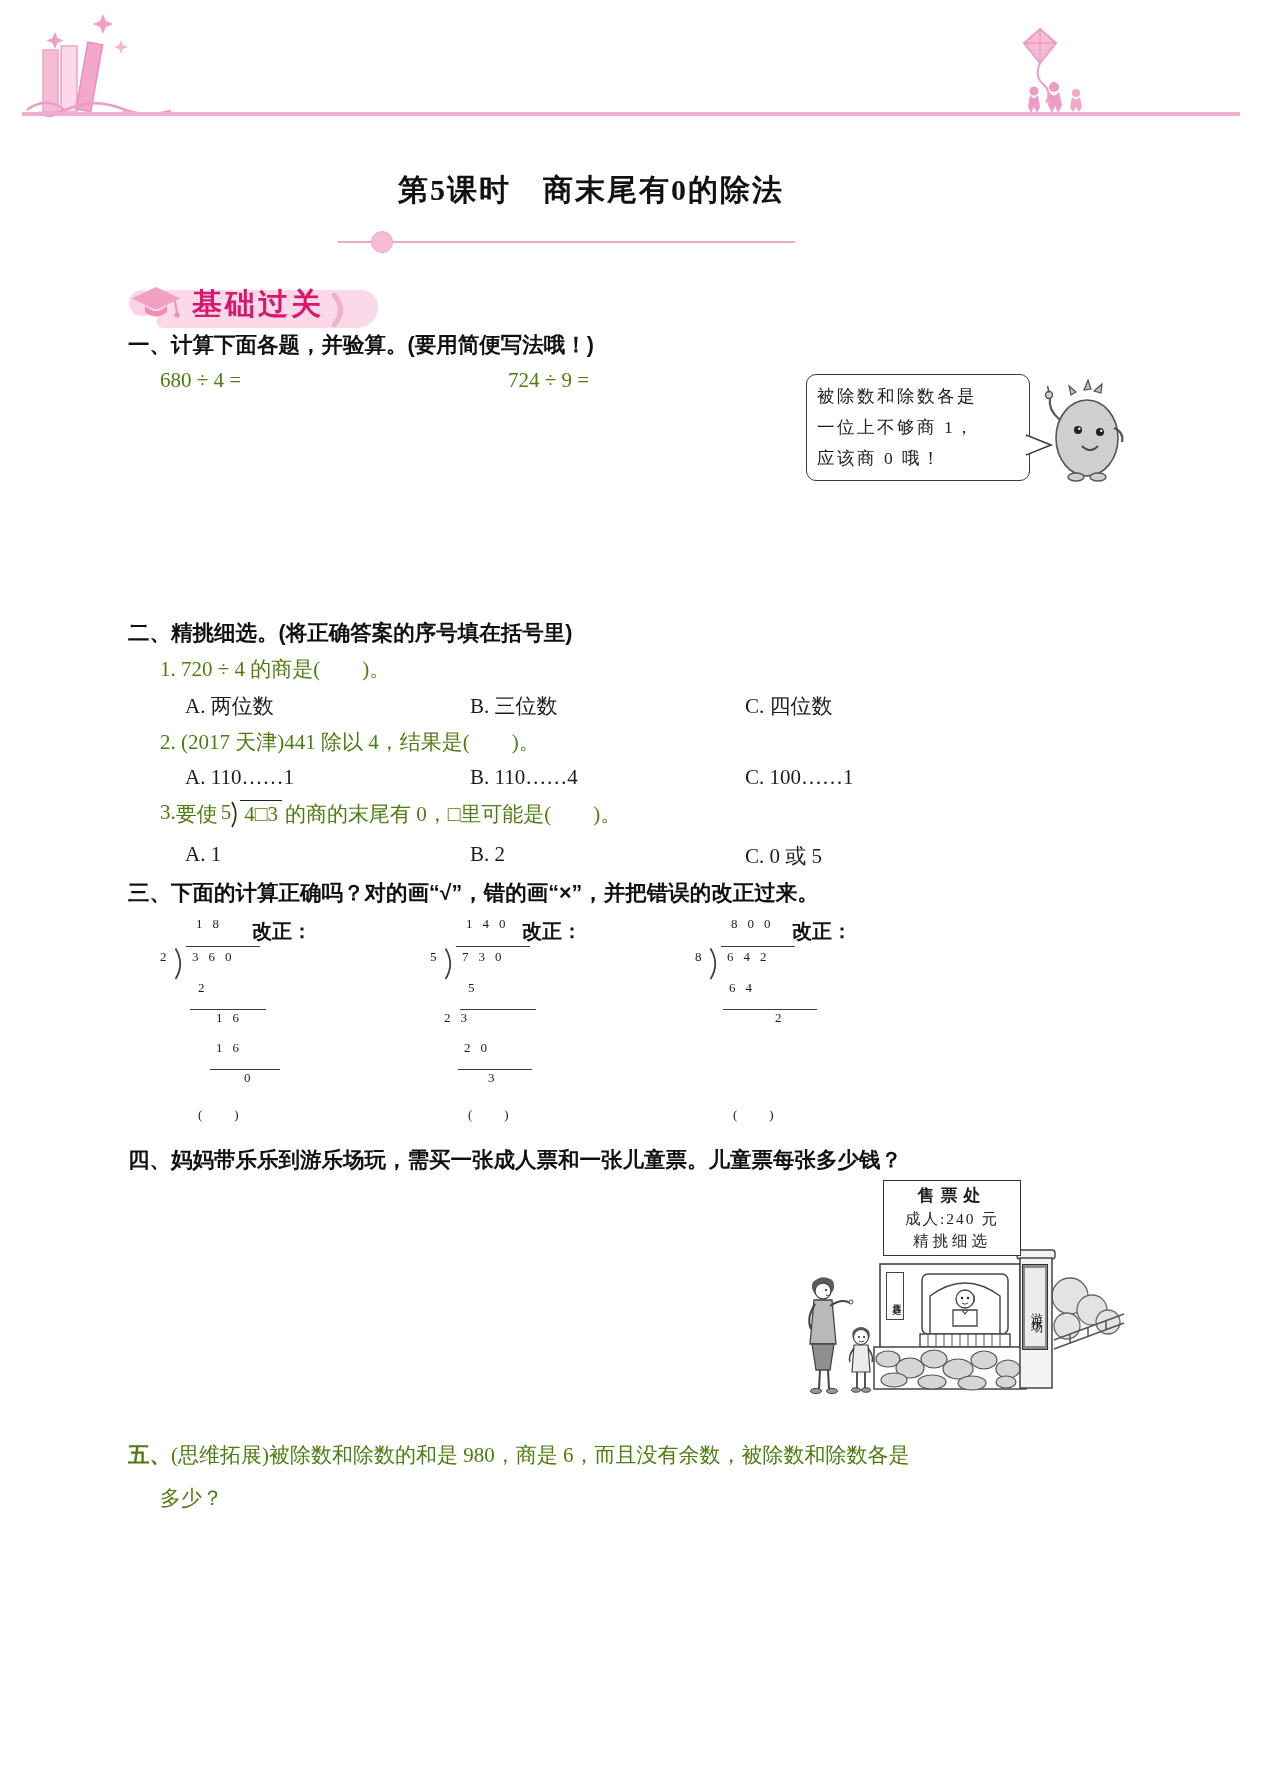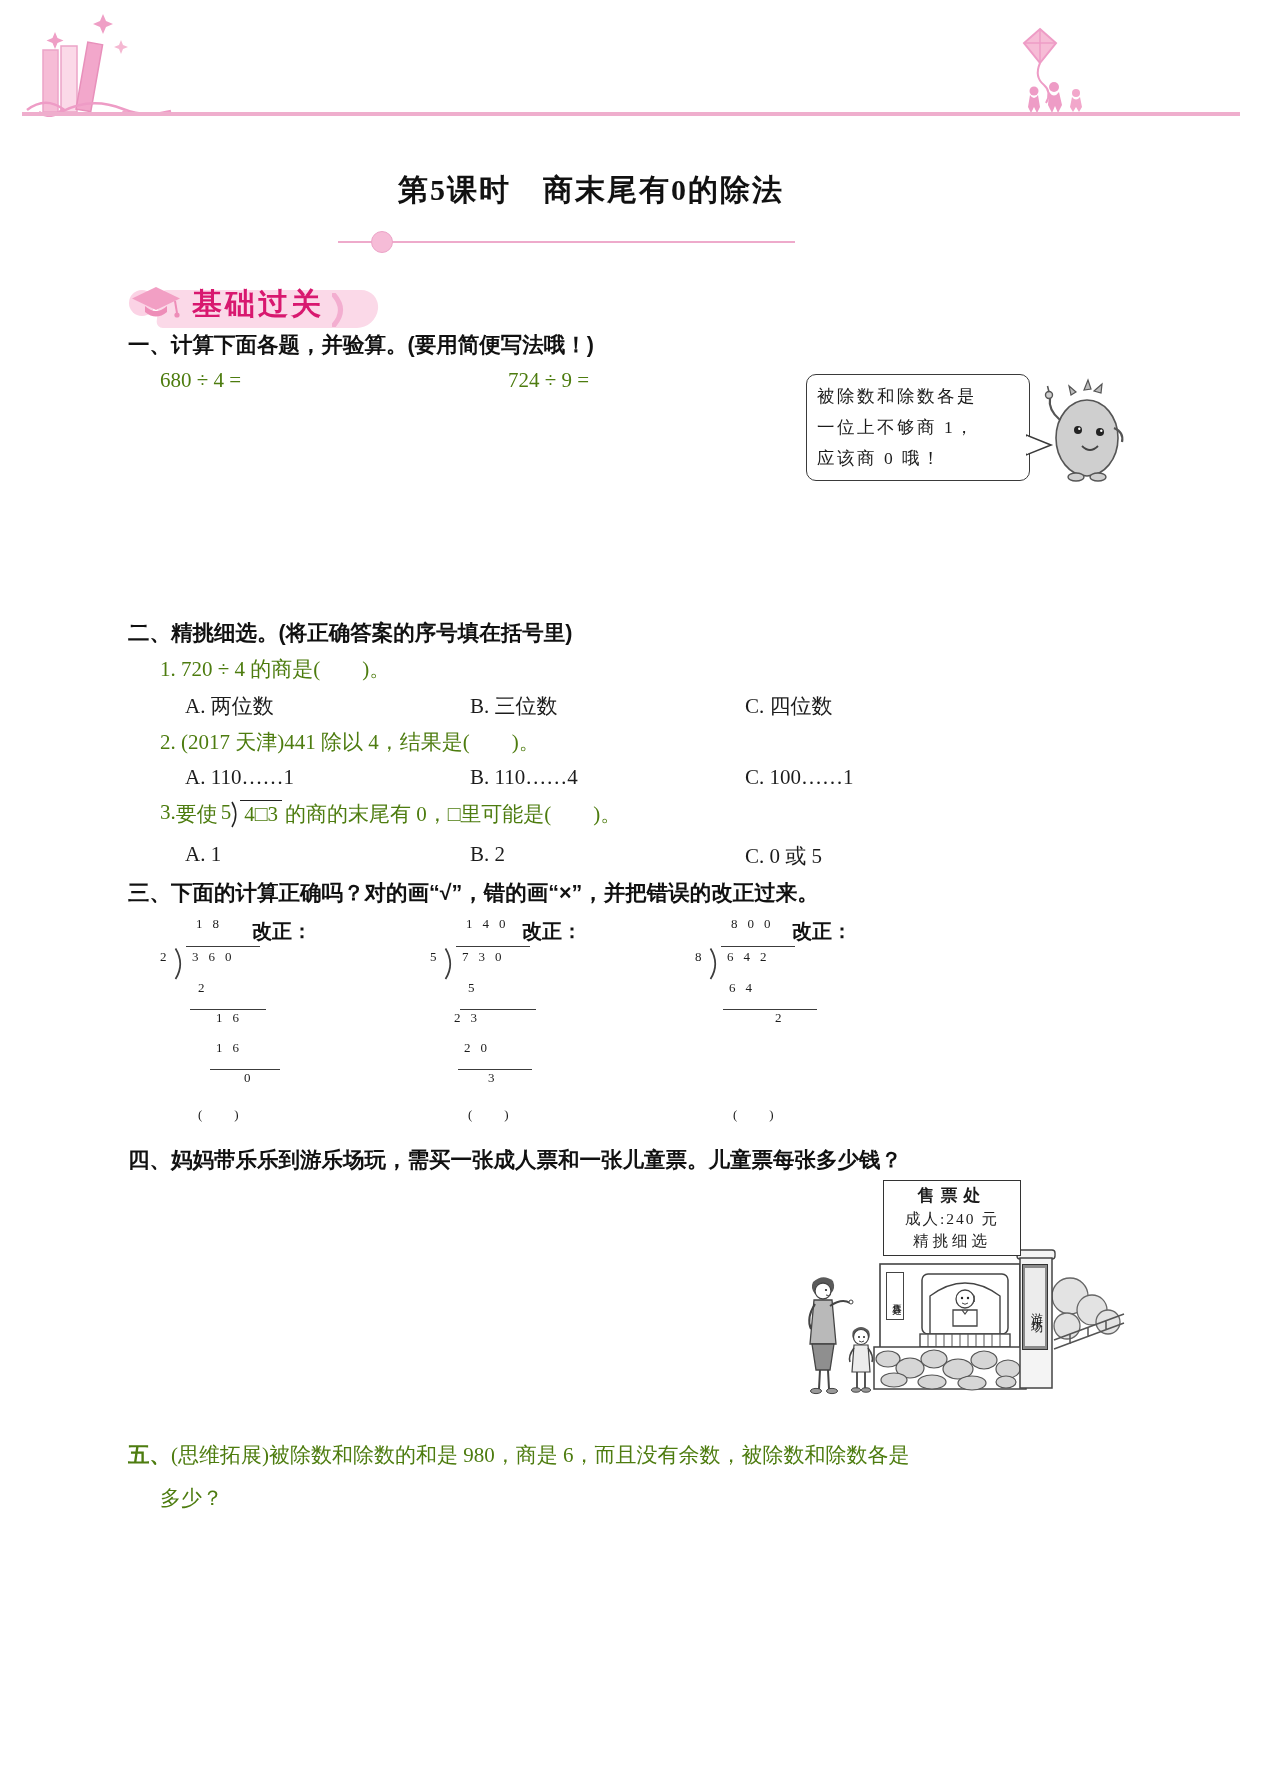--- a/index.html
+++ b/index.html
@@ -232,21 +232,21 @@
   <div class="ld" style="left:430px; top:916px">
     <div class="ld-q">140</div>
     <div class="ld-main">
       <span class="ld-divisor">5</span>
       <svg class="ld-curve" width="12" height="32" viewBox="0 0 12 32">
           <path d="M1.5 0.5 Q11 16 1.5 31" fill="none" stroke="#3c3c3c" stroke-width="1.7"></path>
         </svg>
       <span class="ld-dividend">730</span>
     </div>
     <div class="ld-step ul" style="margin-left:30px; width:76px; padding-left:8px">5</div>
-    <div class="ld-step" style="margin-left:24px">23</div>
+    <div class="ld-step" style="margin-left:14px">23</div>
     <div class="ld-step ul" style="margin-left:28px; width:74px; padding-left:6px">20</div>
     <div class="ld-step" style="margin-left:58px">3</div>
     <div class="ld-paren">(　　)</div>
   </div>
   <span class="fix-label" style="left:522px; top:918px">改正：</span>
 
   <div class="ld" style="left:695px; top:916px">
     <div class="ld-q">800</div>
     <div class="ld-main">
       <span class="ld-divisor">8</span>

